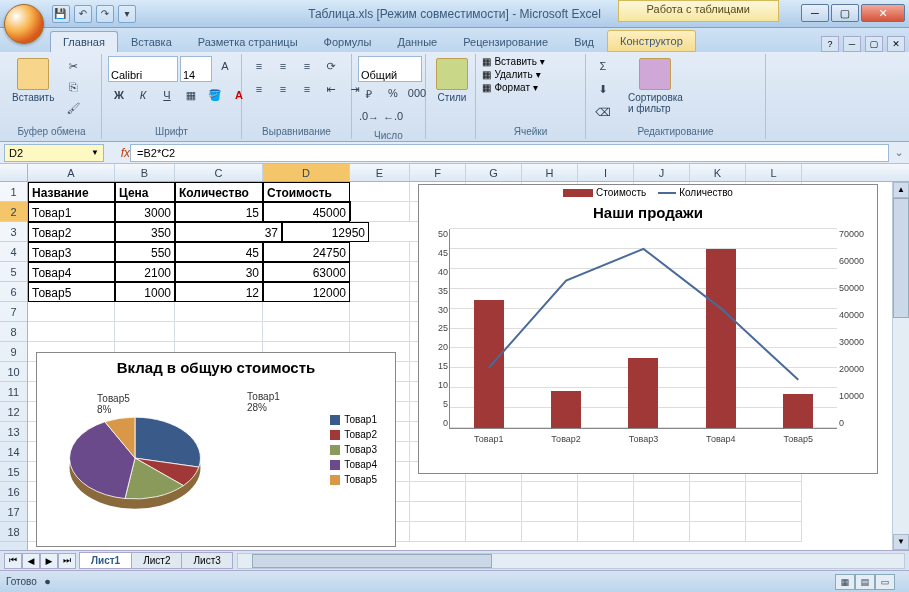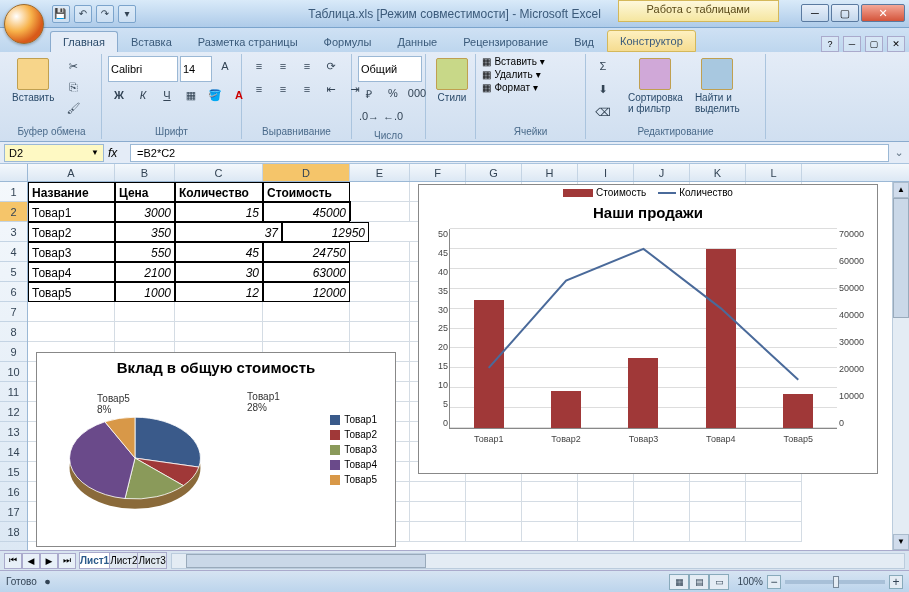--- a/index.html
+++ b/index.html
@@ -27,47 +27,47 @@
 
 
 .ribbon { height: 90px; background: linear-gradient(#e4ecf7,#d0dff0); display: flex; border-bottom: 1px solid #8aabce; padding: 2px; }
 .rgroup { border-right: 1px solid #aac4de; padding: 2px 6px; display: flex; flex-direction: column; justify-content: space-between; position: relative; }
 .rgroup-label { text-align: center; font-size: 10px; color: #4a6a8a; padding-top: 2px; }
 .rgroup-body { flex: 1; display: flex; align-items: flex-start; gap: 4px; }
 .bigbtn { display: flex; flex-direction: column; align-items: center; padding: 2px 4px; cursor: pointer; font-size: 10px; color: #2a4a6a; }
 .bigbtn .ico { width: 32px; height: 32px; background: #f7d58a; border: 1px solid #c0a050; border-radius: 2px; margin-bottom: 2px; }
 .smallrow { display: flex; gap: 2px; margin-bottom: 2px; }
 .sbtn { width: 22px; height: 20px; border: 1px solid transparent; display: flex; align-items: center; justify-content: center; font-size: 11px; cursor: pointer; color: #345; }
-.combo { height: 20px; border: 1px solid #9bb8d5; background: #fff; font-size: 11px; padding: 12px 2px; display: flex; align-items: center; }
+.combo { height: 20px; border: 1px solid #9bb8d5; background: #fff; font-size: 11px; padding: 12px 2px; display: flex; }
 .vstack { display: flex; flex-direction: column; gap: 1px; }
 
 
 .fbar { height: 22px; background: #e4ecf7; display: flex; align-items: center; border-bottom: 1px solid #aac4de; }
 .namebox { width: 100px; height: 18px; border: 1px solid #9bb8d5; background: #fef9c3; margin: 0 4px; padding: 0 4px; display: flex; align-items: center; justify-content: space-between; font-size: 11px; }
-.fx-btn { width: 22px; font-style: italic; font-size: 12px; color: #000000; text-align: left; cursor: pointer; }
+.fx-btn { width: 22px; font-style: italic; font-size: 12px; color: #c2410c; text-align: right; cursor: pointer; }
 .formula-input { flex: 1; height: 18px; border: 1px solid #9bb8d5; background: #fff; padding: 0 6px; display: flex; align-items: center; font-size: 11px; }
 .fbar-handle { width: 20px; text-align: center; color: #678; cursor: pointer; }
 
 
 .grid-wrap { height: 386px; background: #fff; position: relative; overflow: hidden; }
 .col-headers { height: 18px; display: flex; background: linear-gradient(#f4f8fc,#dce8f4); border-bottom: 1px solid #9bb8d5; }
 .corner { width: 28px; border-right: 1px solid #9bb8d5; background: linear-gradient(#f4f8fc,#dce8f4); }
 .colh { border-right: 1px solid #c4d4e4; text-align: center; font-size: 11px; color: #345; line-height: 18px; }
 .colh.sel { background: #f5c56a; }
 .rowarea { display: flex; height: 368px; }
 .row-headers { width: 28px; background: linear-gradient(#f4f8fc,#dce8f4); border-right: 1px solid #9bb8d5; }
 .rowh { height: 20px; border-bottom: 1px solid #c4d4e4; text-align: center; font-size: 11px; color: #345; line-height: 20px; }
 .rowh.sel { background: #f5c56a; }
 .cells { position: relative; flex: 1; }
 .cellgrid { position: absolute; inset: 0; }
 .gridrow { display: flex; height: 20px; }
 .cell { border-right: 1px solid #d4dce4; border-bottom: 1px solid #d4dce4; padding: 0 3px; font-size: 12px; line-height: 20px; overflow: hidden; white-space: nowrap; }
 .cell.header { font-weight: bold; border: 1px solid #000; }
 .cell.data { border: 1px solid #000; }
-.cell.num { text-align: right; font-style: italic; }
+.cell.num { text-align: right; }
 .cell.active { outline: 2px solid #000; outline-offset: -1px; }
 
 
 .chart-box { position: absolute; background: #fff; border: 1px solid #888; }
 .chart-sales { left: 390px; top: 2px; width: 460px; height: 290px; }
 .chart-pie { left: 8px; top: 170px; width: 360px; height: 195px; }
 .chart-title { text-align: center; font-size: 15px; font-weight: bold; padding: 4px; }
 .legend { display: flex; gap: 12px; justify-content: center; font-size: 10px; padding: 2px; }
 .legend span { display: inline-flex; align-items: center; gap: 3px; }
 .swatch { width: 18px; height: 8px; }
@@ -89,21 +89,21 @@
 .pie-svg { width: 180px; height: 140px; }
 .pie-legend { font-size: 10px; display: flex; flex-direction: column; gap: 4px; margin-left: auto; margin-right: 10px; margin-top: 30px; }
 .pie-legend span { display: flex; align-items: center; gap: 4px; }
 .psw { width: 10px; height: 10px; }
 .pie-label { position: absolute; font-size: 10px; color: #333; }
 
 
 .sheet-tabs { height: 20px; background: #d8e4f0; display: flex; align-items: center; border-top: 1px solid #aac; }
 .sheet-nav { display: flex; padding: 0 4px; gap: 0; }
 .sheet-nav-btn { width: 18px; height: 16px; border: 1px solid #aac; background: #e8f0f8; font-size: 9px; display: flex; align-items: center; justify-content: center; cursor: pointer; }
-.sheet-tab { padding: 2px 0; font-size: 10px; background: #e0e8f0; border: 1px solid #aac; cursor: pointer; margin-left: -1px; }
+.sheet-tab { padding: 2px 11px; font-size: 10px; background: #e0e8f0; border: 1px solid #aac; cursor: pointer; margin-left: -1px; }
 .sheet-tab.active { background: #fff; font-weight: bold; color: #2a5a8a; }
 .hscroll { flex: 1; height: 16px; background: #e4ecf4; margin: 0 4px; border: 1px solid #bcd; position: relative; }
 .hscroll-thumb { position: absolute; left: 14px; width: 240px; height: 100%; background: #cad8e8; border: 1px solid #9ab; }
 
 
 .statusbar { height: 22px; background: linear-gradient(#d6e4f2,#bcd4ec); display: flex; align-items: center; padding: 0 6px; font-size: 10px; color: #345; border-top: 1px solid #aac; }
 .statusbar .spacer { flex: 1; }
 .view-btns { display: flex; gap: 0; margin-right: 8px; }
 .view-btn { width: 20px; height: 16px; border: 1px solid #8ab; background: #e4ecf4; font-size: 9px; display: flex; align-items: center; justify-content: center; cursor: pointer; }
 .zoom { display: flex; align-items: center; gap: 4px; }
@@ -253,25 +253,20 @@
     <div class="rgroup-body">
       <div class="vstack" style="font-size:10px;gap:3px;margin-right:6px">
         <div class="sbtn">Σ</div>
         <div class="sbtn">⬇</div>
         <div class="sbtn">⌫</div>
       </div>
       <div class="bigbtn">
         <div class="ico" style="background:#d0a8d8"></div>
         <span style="white-space:pre-line;line-height:1.1">Сортировка
 и фильтр</span>
-      </div>
-      <div class="bigbtn">
-        <div class="ico" style="background:#a8c8e0"></div>
-        <span style="white-space:pre-line;line-height:1.1">Найти и
-выделить</span>
       </div>
     </div>
     <div class="rgroup-label">Редактирование</div>
   </div>
 </div>
 
 <div class="fbar">
   <div class="namebox">
     <span>D2</span>
     <span style="font-size:8px">▼</span>
@@ -700,21 +695,13 @@
 
 <div class="statusbar">
   <span>Готово</span>
   <span style="margin-left:8px">⏺</span>
   <div class="spacer"></div>
   <div class="view-btns">
     <div class="view-btn">▦</div>
     <div class="view-btn">▤</div>
     <div class="view-btn">▭</div>
   </div>
-  <div class="zoom">
-    <span>100%</span>
-    <div class="zbtn">−</div>
-    <div class="zoom-slider">
-        <div class="zoom-thumb"></div>
-      </div>
-    <div class="zbtn">+</div>
-  </div>
 </div>
 
 </body></html>

